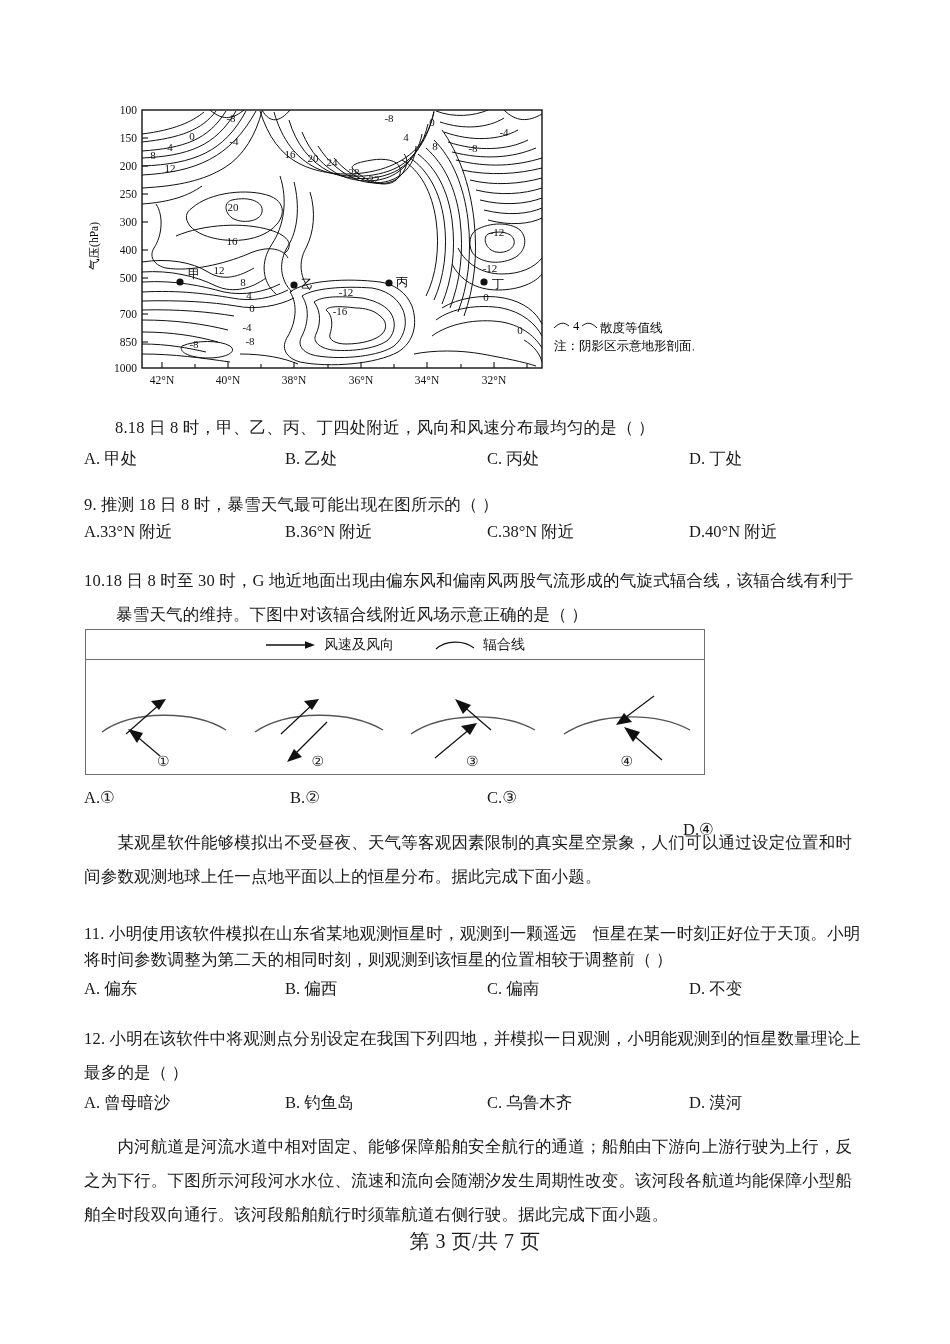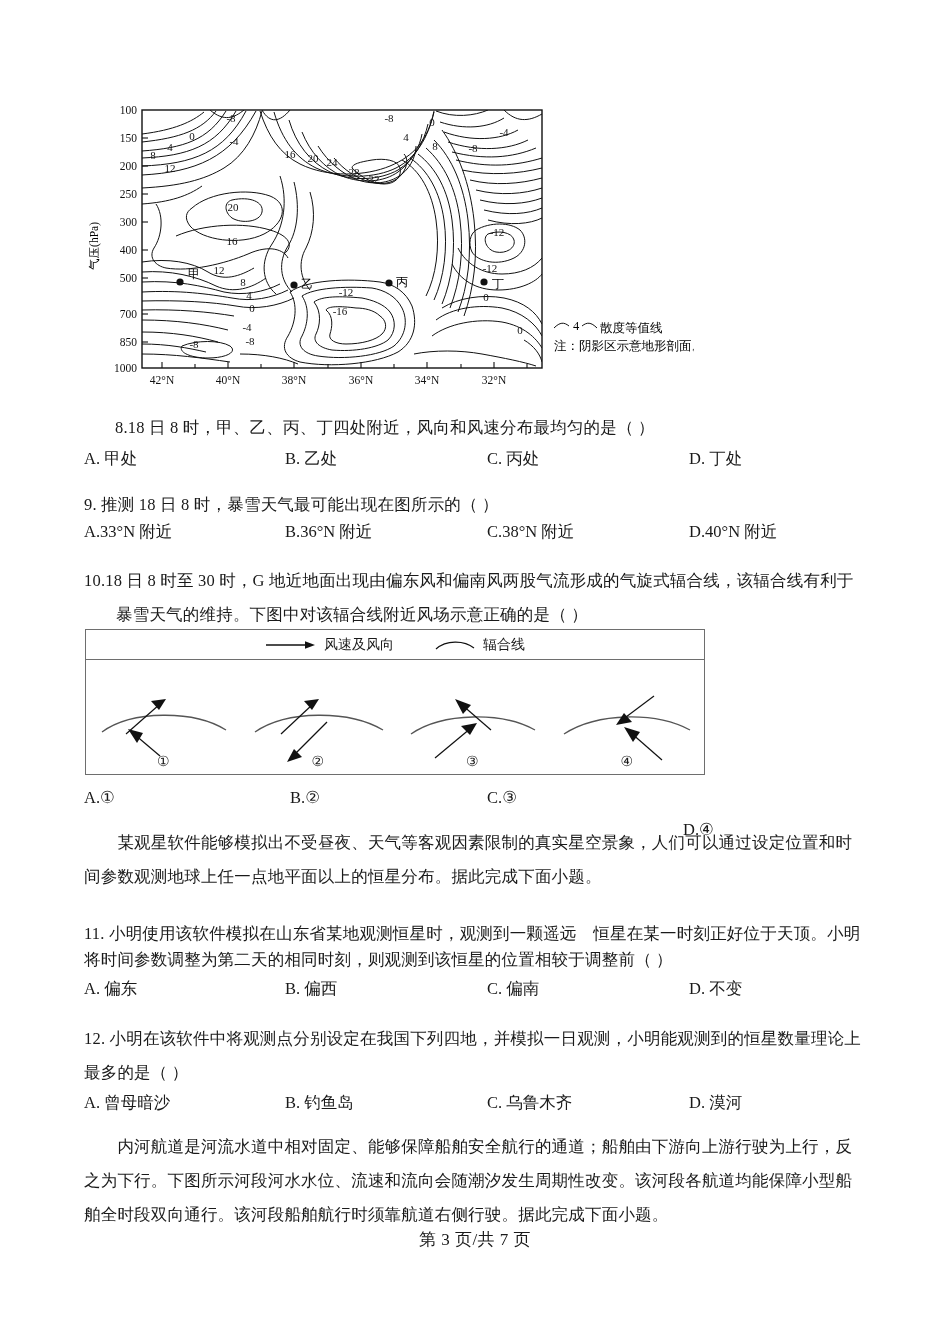--- a/index.html
+++ b/index.html
@@ -88,21 +88,21 @@
     font-size: 14px;
   }
 
   
   #page-footer {
     position: absolute;
     left: 0;
     right: 0;
     top: 1228px;
     text-align: center;
-    font-size: 17px;
+    font-size: 20px;
     letter-spacing: 0.5px;
   }
 
   .tick-label { font-size: 11.5px; font-family: "Liberation Serif", serif; }
   .axis-title { font-size: 11.5px; font-family: "Liberation Serif", serif; }
   .clabel { font-size: 11px; font-family: "Liberation Serif", serif; }
   .ptlabel { font-size: 12px; font-family: "Liberation Sans", sans-serif; }
   .legtxt { font-size: 12.5px; }
 </style>
 </head>

